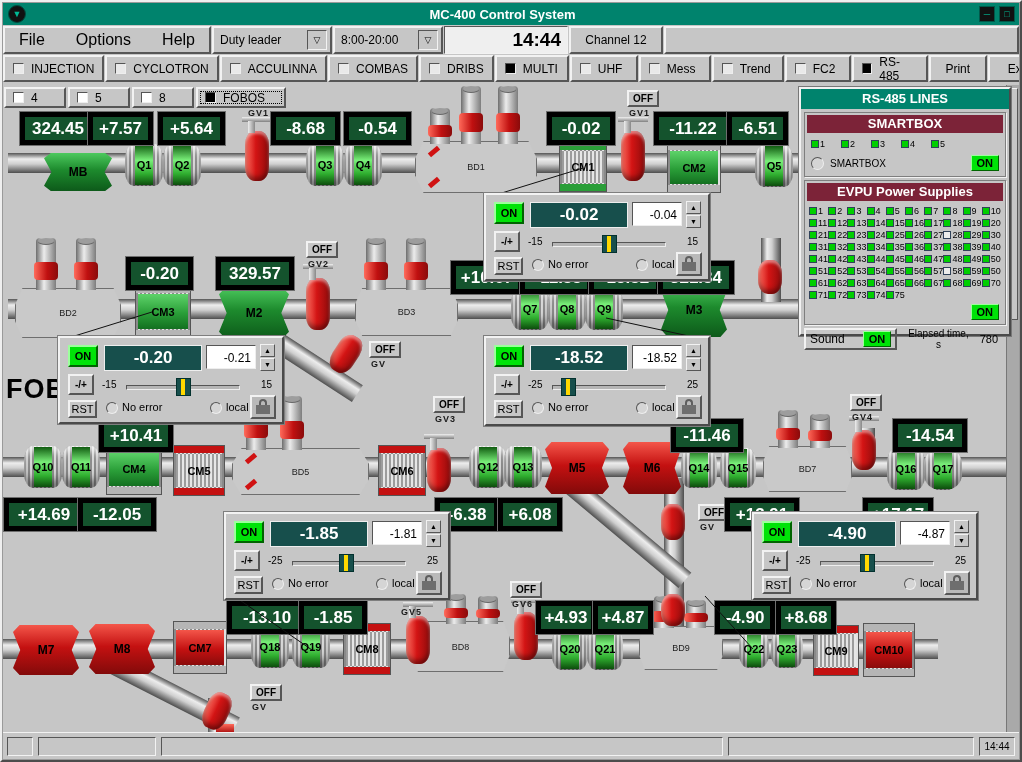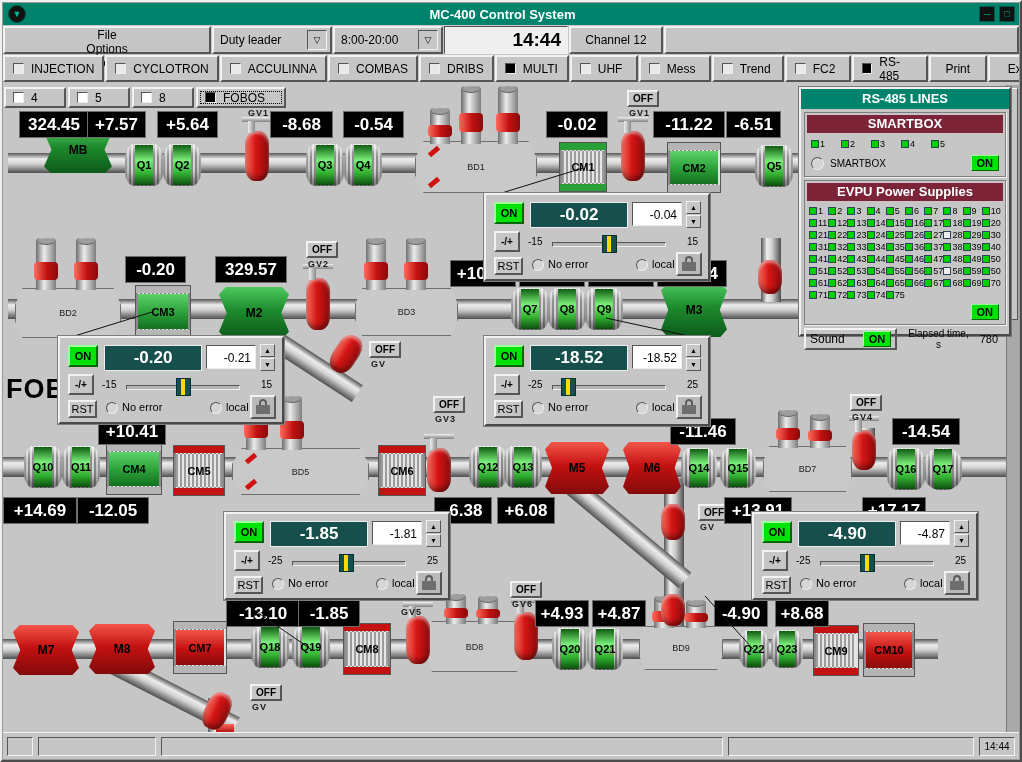--- a/index.html
+++ b/index.html
@@ -15,21 +15,21 @@
   #titlebar{left:3px;top:3px;width:1016px;height:22px;background:#00836d;display:flex;align-items:center;z-index:30;}
   #title{flex:1;text-align:center;color:#fff;font-weight:bold;font-size:13px;}
   #menu-ball{width:16px;height:16px;border-radius:50%;background:#111;margin-left:5px;
              display:flex;align-items:center;justify-content:center;color:#00b894;font-size:9px;border:1px solid #004c3f;}
   .tb-btn{width:14px;height:14px;background:#111;border:1px solid #00584a;margin-right:4px;
           display:flex;align-items:center;justify-content:center;color:#00b894;font-size:9px;font-weight:bold;}
 
   
   #menurow{left:3px;top:26px;width:1016px;height:28px;display:flex;gap:1px;z-index:30;}
   .mcell{height:28px;box-sizing:border-box;display:flex;align-items:center;}
-  #menupanel{width:208px;justify-content:space-between;padding:0 14px;font-size:12px;flex-direction:column;}
+  #menupanel{width:208px;justify-content:space-between;padding:0 14px;font-size:16px;}
   .menu-item{cursor:default;}
   .combo{justify-content:space-between;padding-left:6px;font-size:12px;}
   .combo .arrowbox{width:18px;height:18px;margin-right:3px;display:flex;align-items:center;justify-content:center;font-size:9px;}
   #timecell{width:124px;background:#efefef;justify-content:flex-end;padding-right:6px;
             font-weight:bold;font-size:19px;}
   #channelcell{width:94px;justify-content:center;font-size:12px;}
   #particlecell{width:162px;gap:5px;padding-left:6px;font-size:12px;}
   #particle-input{width:74px;height:18px;background:#fff;border:1px solid #666;}
   #menufill{flex:1;}
 
@@ -104,22 +104,22 @@
   .vact{position:absolute;z-index:4;width:30px;height:16px;}
   .vact .bar{position:absolute;top:0;left:0;right:0;height:5px;background:linear-gradient(#f0f0f0,#808080);}
   .vact .stem{position:absolute;top:4px;left:6px;width:7px;height:12px;background:linear-gradient(90deg,#eee,#888);}
 
   
   .offbtn{position:absolute;z-index:5;font-weight:bold;font-size:10px;padding:1px 4px;background:#c6c6c6;
           border:2px solid;border-color:#f2f2f2 #565656 #565656 #f2f2f2;}
   .gvlabel{position:absolute;z-index:5;font-size:9px;font-weight:bold;color:#1a1a1a;letter-spacing:1px;}
 
   
-  .disp{position:absolute;z-index:5;height:23px;line-height:23px;background:#000000;color:#fff;
-        font-weight:bold;font-size:17px;text-align:center;border:1px solid #000000;box-shadow:0 0 0 1px #6e6e6e;}
+  .disp{position:absolute;z-index:5;height:23px;line-height:23px;background:#14532d;color:#fff;
+        font-weight:bold;font-size:17px;text-align:center;border:5px solid #000000;box-shadow:0 0 0 1px #6e6e6e;}
 
   
   .panel{position:absolute;z-index:10;background:#c6c6c6;border:2px solid;
          border-color:#f2f2f2 #4a4a4a #4a4a4a #f2f2f2;box-shadow:0 0 0 1px #7e7e7e;}
   .panel .onbtn{position:absolute;left:8px;top:7px;width:30px;height:22px;background:#00e308;
          border:2px solid;border-color:#9cff9c #006400 #006400 #9cff9c;font-weight:bold;font-size:11px;
          text-align:center;line-height:18px;box-sizing:border-box;}
   .panel .val{position:absolute;left:44px;top:7px;width:96px;height:24px;background:#174f4c;color:#fff;
          font-size:17px;font-weight:bold;text-align:center;line-height:24px;border:1px solid #eee;}
   .panel .set{position:absolute;left:146px;top:7px;width:50px;height:24px;background:#fff;
@@ -302,21 +302,21 @@
       <div class="lbl">BD3</div>
     </div>
     <div class="bd" style="position: absolute; left: 232px; top: 448px; width: 135px; height: 45px; text-align: right;">
       <div class="tick t1"></div>
       <div class="tick t2"></div>
       <div class="lbl">BD5</div>
     </div>
     <div class="bd" style="position: absolute; left: 763px; top: 446px; width: 87px; height: 44px;">
       <div class="lbl">BD7</div>
     </div>
-    <div class="bd" style="position: absolute; left: 425px; top: 621px; width: 97px; height: 49px; align-items: center;">
+    <div class="bd" style="position: absolute; left: 411px; top: 621px; width: 97px; height: 49px; align-items: center;">
       <div class="lbl">BD8</div>
     </div>
     <div class="bd" style="position: absolute; left: 639px; top: 626px; width: 82px; height: 42px;">
       <div class="lbl">BD9</div>
     </div>
     <div class="bdtop" style="position: absolute; left: 36px; top: 238px; width: 20px; height: 52px;">
       <div class="cap"></div>
       <div class="ring"></div>
     </div>
     <div class="bdtop" style="position: absolute; left: 76px; top: 238px; width: 20px; height: 52px;">
@@ -456,21 +456,21 @@
       <div class="lbl">Q21</div>
     </div>
     <div class="quad" style="position: absolute; left: 739px; top: 630px; width: 30px; height: 38px;">
       <div class="band"></div>
       <div class="lbl">Q22</div>
     </div>
     <div class="quad" style="position: absolute; left: 771px; top: 630px; width: 32px; height: 38px;">
       <div class="band"></div>
       <div class="lbl">Q23</div>
     </div>
-    <div class="bend g" style="position: absolute; left: 44px; top: 126px; width: 68px; height: 47px;">
+    <div class="bend g" style="position: absolute; left: 44px; top: 153px; width: 68px; height: 38px;">
       <div class="lbl">MB</div>
     </div>
     <div class="bend g" style="position: absolute; left: 219px; top: 287px; width: 70px; height: 52px;">
       <div class="lbl">M2</div>
     </div>
     <div class="bend g" style="position: absolute; left: 661px; top: 283px; width: 66px; height: 54px;">
       <div class="lbl">M3</div>
     </div>
     <div class="bend r" style="position: absolute; left: 545px; top: 442px; width: 64px; height: 52px;">
       <div class="lbl">M5</div>

